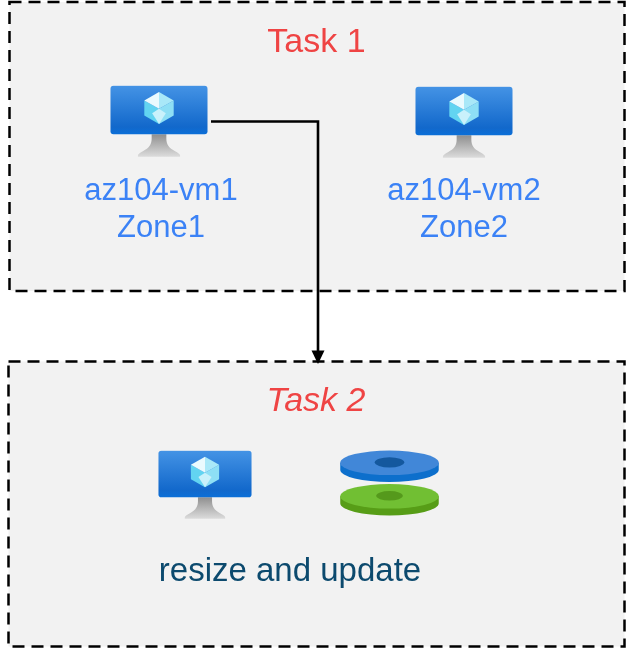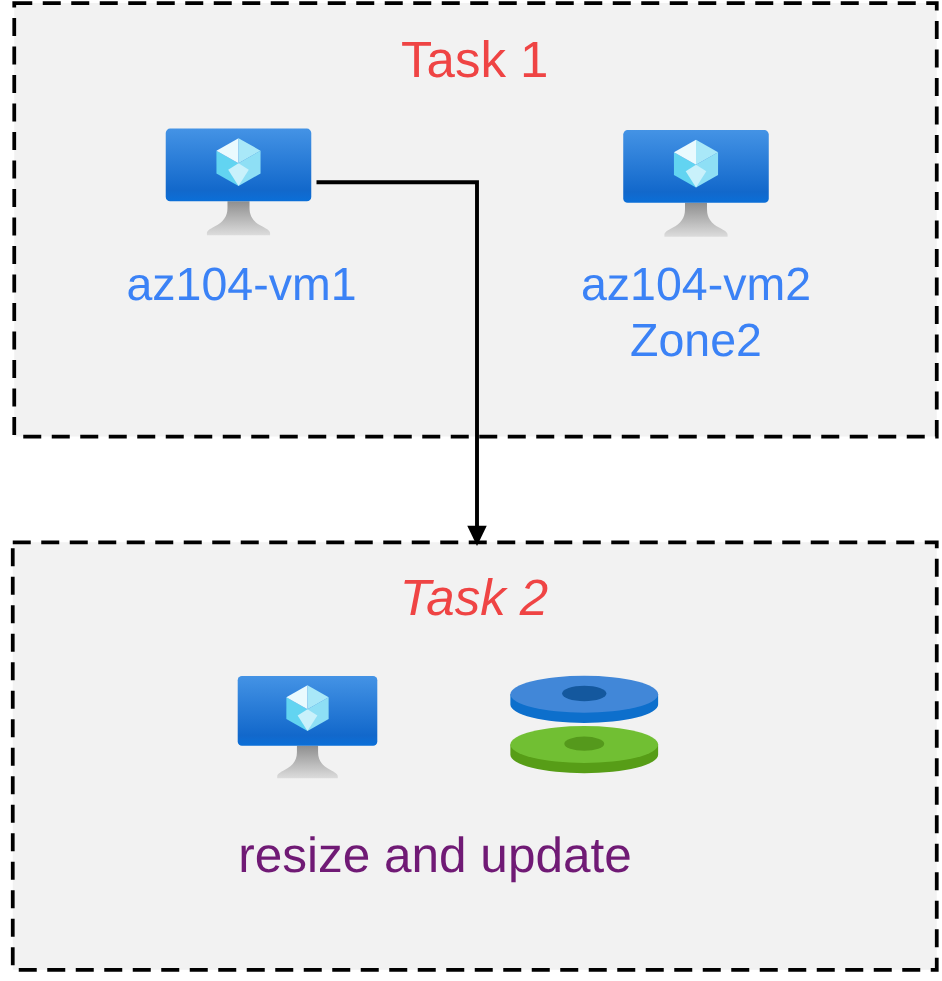--- a/index.html
+++ b/index.html
@@ -12,21 +12,21 @@
   svg.layer{position:absolute;left:0;top:0;}
   .title{
     font-size:34px;line-height:38px;color:#ef4444;
     text-align:center;white-space:nowrap;
   }
   .vm-label{
     font-size:31px;line-height:37px;color:#3b82f6;
     text-align:center;white-space:nowrap;
   }
   .caption{
-    font-size:33px;line-height:38px;color:#701a75;
+    font-size:33px;line-height:38px;color:#0c4a6e;
     text-align:center;white-space:nowrap;
   }
 </style>
 </head>
 <body>
 
 <svg width="0" height="0" style="position:absolute" aria-hidden="true">
   <defs>
     <linearGradient id="vmScreen" x1="0" y1="0" x2="0" y2="1">
       <stop offset="0" stop-color="#4493e5"></stop>
@@ -71,20 +71,21 @@
 <svg class="abs" style="left:110px;top:85px;" width="98" height="73" viewBox="0 0 100 74">
   <use href="#vm-sym"></use>
 </svg>
 
 <svg class="abs" style="left:415px;top:86px;" width="98" height="73" viewBox="0 0 100 74">
   <use href="#vm-sym"></use>
 </svg>
 
 <div class="abs vm-label" style="left:41px;top:171px;width:240px;">
   <div>az104-vm1</div>
+  <div>Zone1</div>
 </div>
 
 <div class="abs vm-label" style="left:344px;top:171px;width:240px;">
   <div>az104-vm2</div>
   <div>Zone2</div>
 </div>
 
 <div class="abs title" style="left:8px;top:380px;width:616px;font-style:italic;">Task 2</div>
 
 <svg class="abs" style="left:158px;top:450px;" width="94" height="70" viewBox="0 0 100 74">

